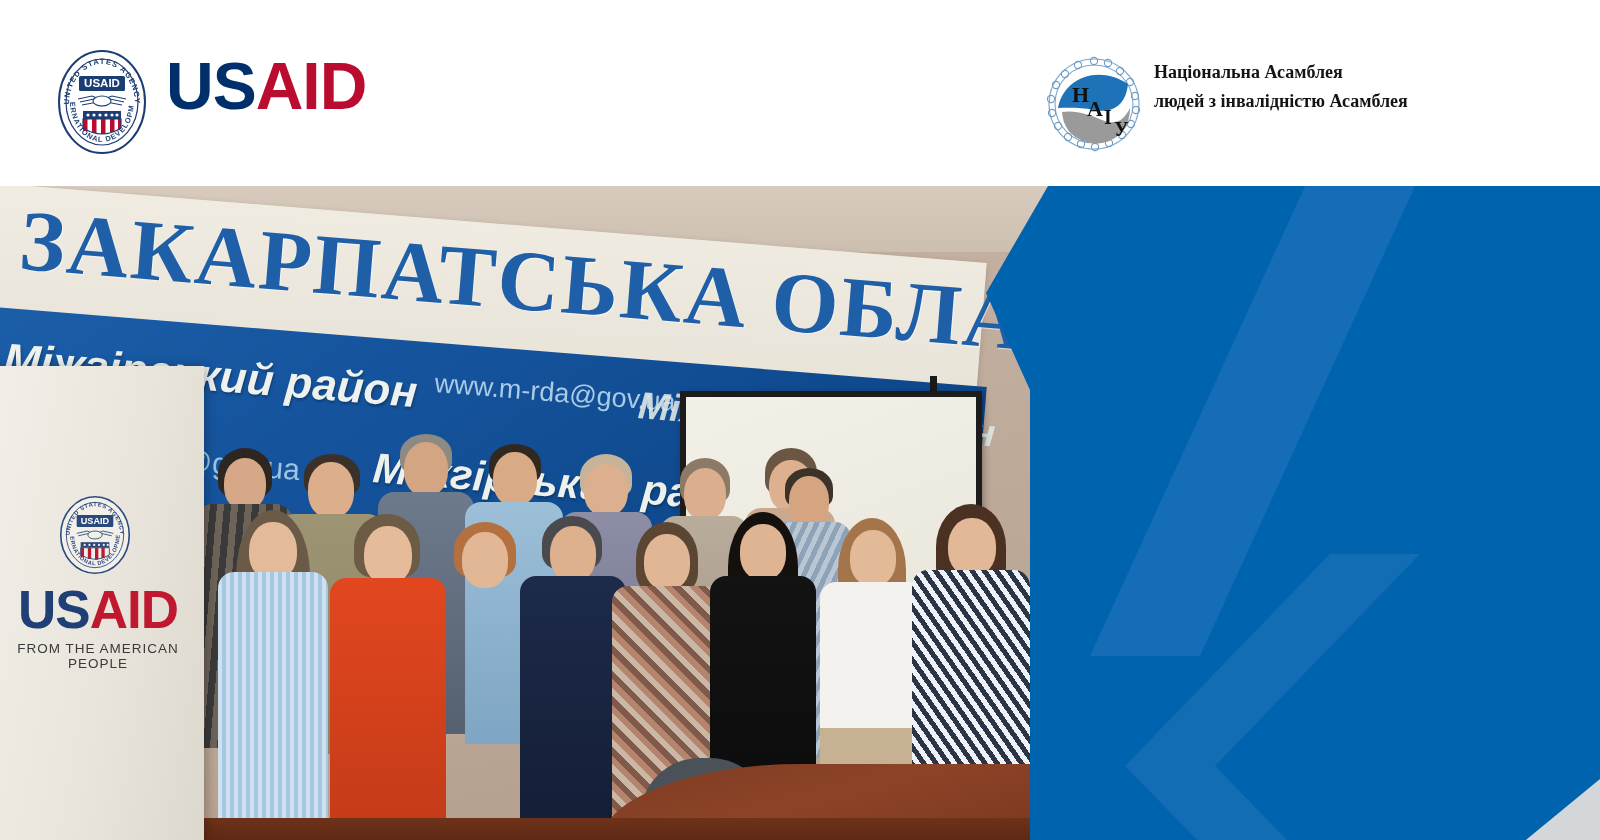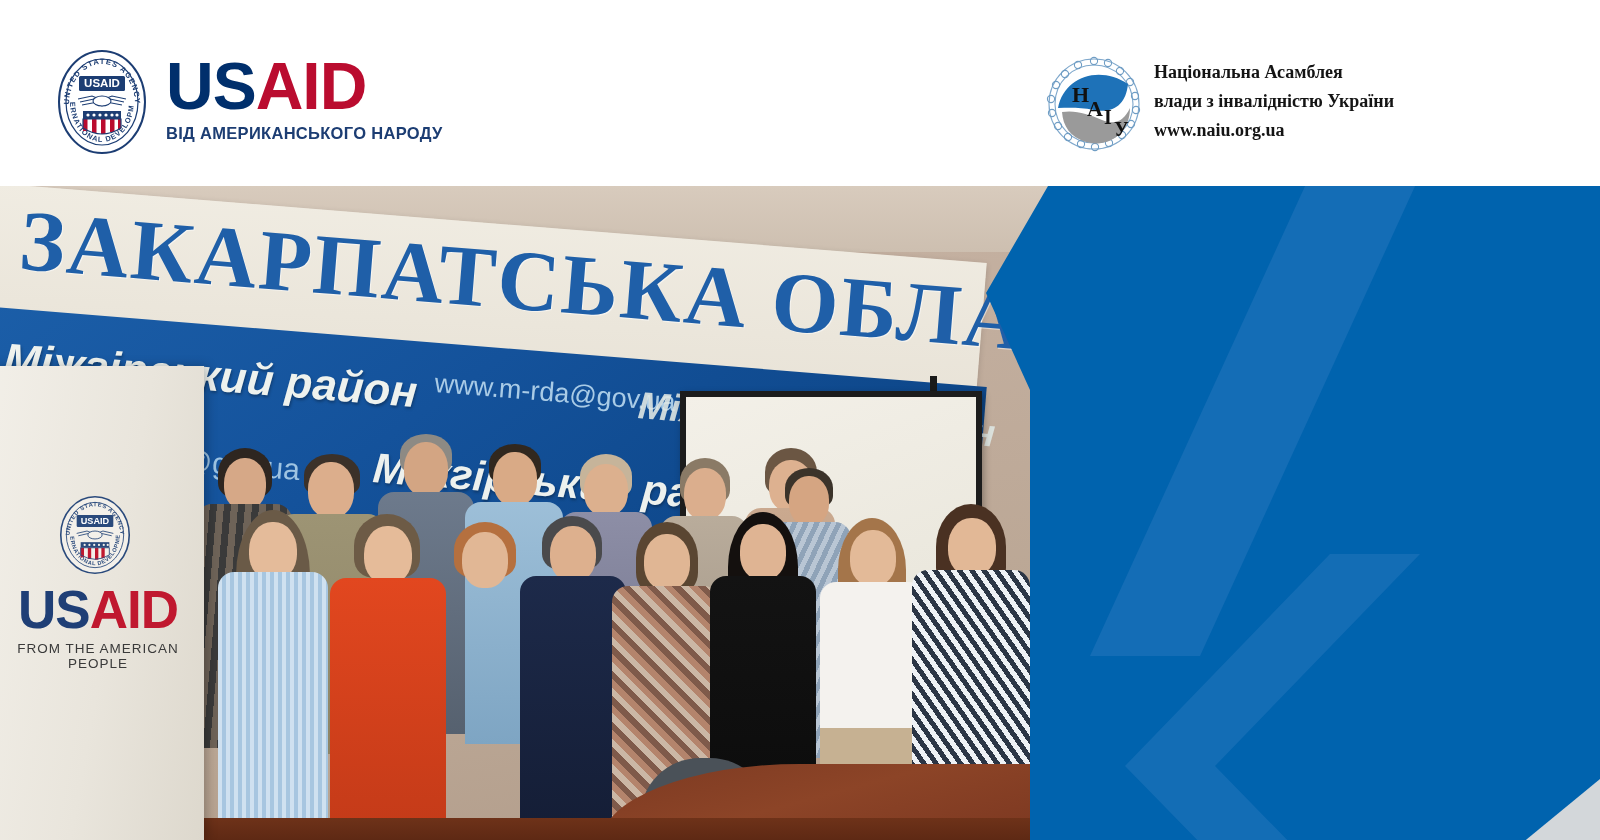--- a/index.html
+++ b/index.html
@@ -332,21 +332,20 @@
           <rect x="53" y="71" width="4.5" height="15"></rect>
             <rect x="62" y="71" width="4.5" height="13"></rect>
           <rect x="70" y="71" width="3" height="10"></rect>
         </g>
         <path d="M35 71 L73 71 L73 80 Q54 92 35 80 Z" fill="none" stroke="#1c3d73" stroke-width="1.2"></path>
       </svg>
       <div class="usaid-word">
         <div class="big">
           <span class="us">US</span><span class="aid">AID</span>
         </div>
-        <div class="tag">ВІД АМЕРИКАНСЬКОГО НАРОДУ</div>
       </div>
     </div>
 
     <div id="naiu-lockup">
       <svg class="naiu-emblem" viewBox="0 0 104 104">
         <g fill="none" stroke="#7fa8cc" stroke-width="1.1">
           <circle cx="52" cy="52" r="45"></circle>
           <circle cx="52" cy="52" r="39"></circle>
         </g>
         <g fill="none" stroke="#6f9dc4" stroke-width="1.1">
@@ -371,22 +370,21 @@
         </g>
         <path d="M16 56 C 22 24, 58 13, 86 32 C 84 52, 72 62, 52 58 C 36 55, 26 56, 16 56 Z" fill="#1e72b8"></path>
         <path d="M20 60 C 34 58, 46 62, 60 68 C 74 74, 82 68, 88 56 C 88 82, 66 96, 44 90 C 28 85, 21 74, 20 60 Z" fill="#9a9a9a"></path>
         <text x="30" y="50" font-family="Liberation Serif, serif" font-size="22" font-weight="bold" fill="#111">Н</text>
         <text x="45" y="64" font-family="Liberation Serif, serif" font-size="22" font-weight="bold" fill="#111">А</text>
         <text x="62" y="72" font-family="Liberation Serif, serif" font-size="20" font-weight="bold" fill="#111">І</text>
         <text x="72" y="84" font-family="Liberation Serif, serif" font-size="20" font-weight="bold" fill="#111">У</text>
       </svg>
       <div class="naiu-text">
         <div>Національна Асамблея</div>
-        <div>влади з інвалідністю України</div>
-        <div>www.naiu.org.ua</div>
+        <div>людей з інвалідністю Асамблея</div>
       </div>
     </div>
   </div>
 
   <div id="photo">
     <div class="layer wall"></div>
     <div class="layer ceiling"></div>
 
     <div class="layer banner-white"></div>
     <div class="layer banner-blue"></div>

